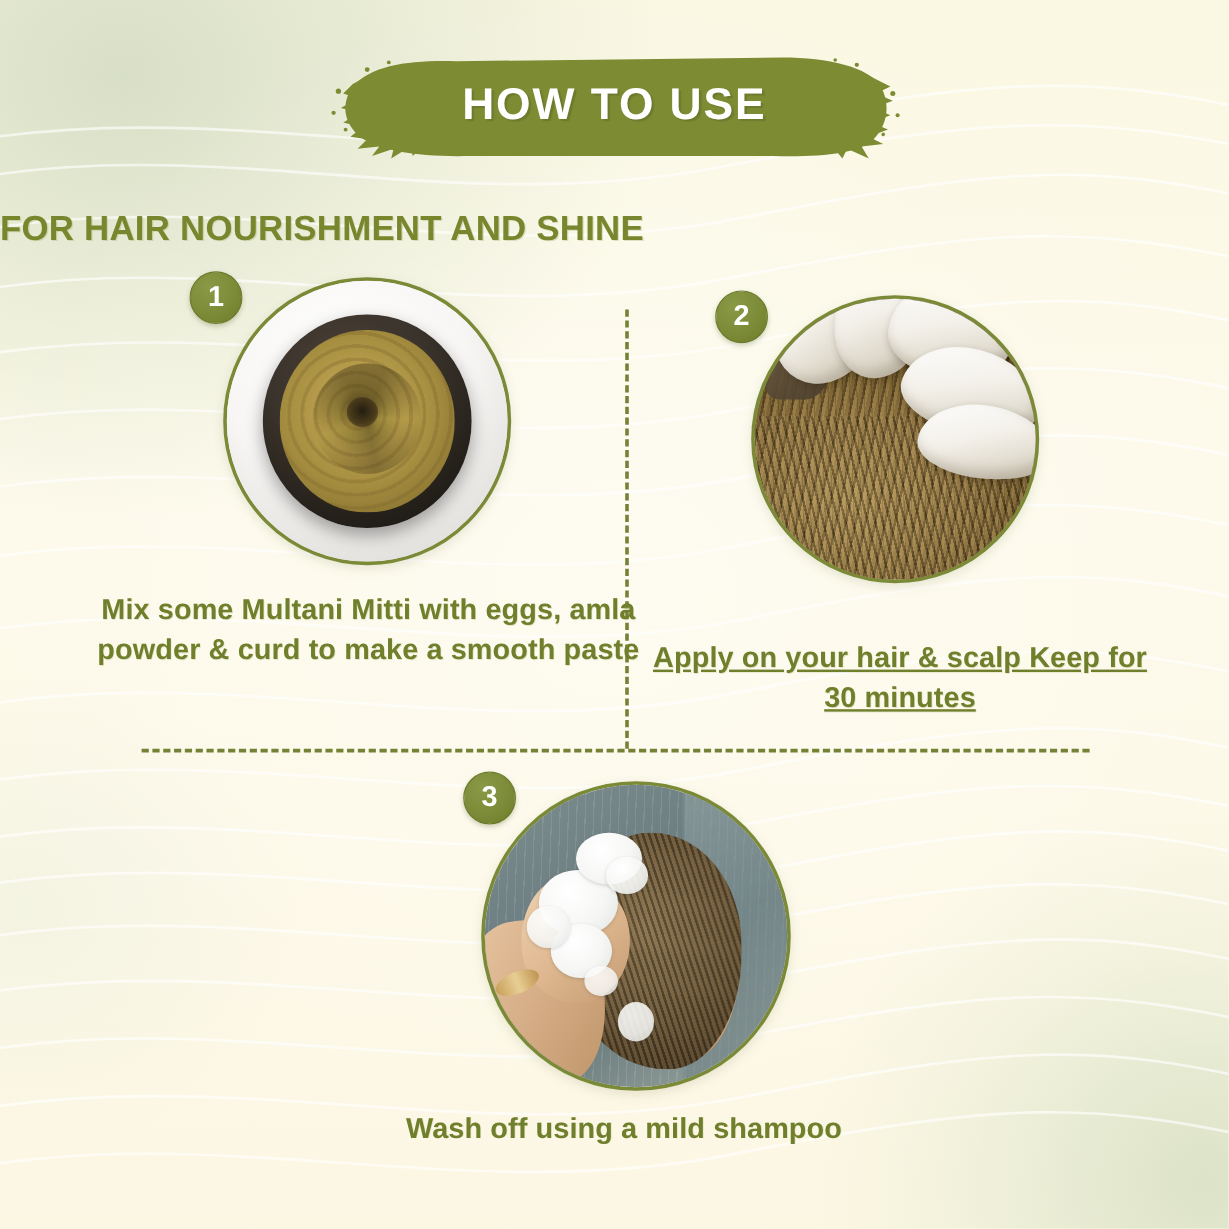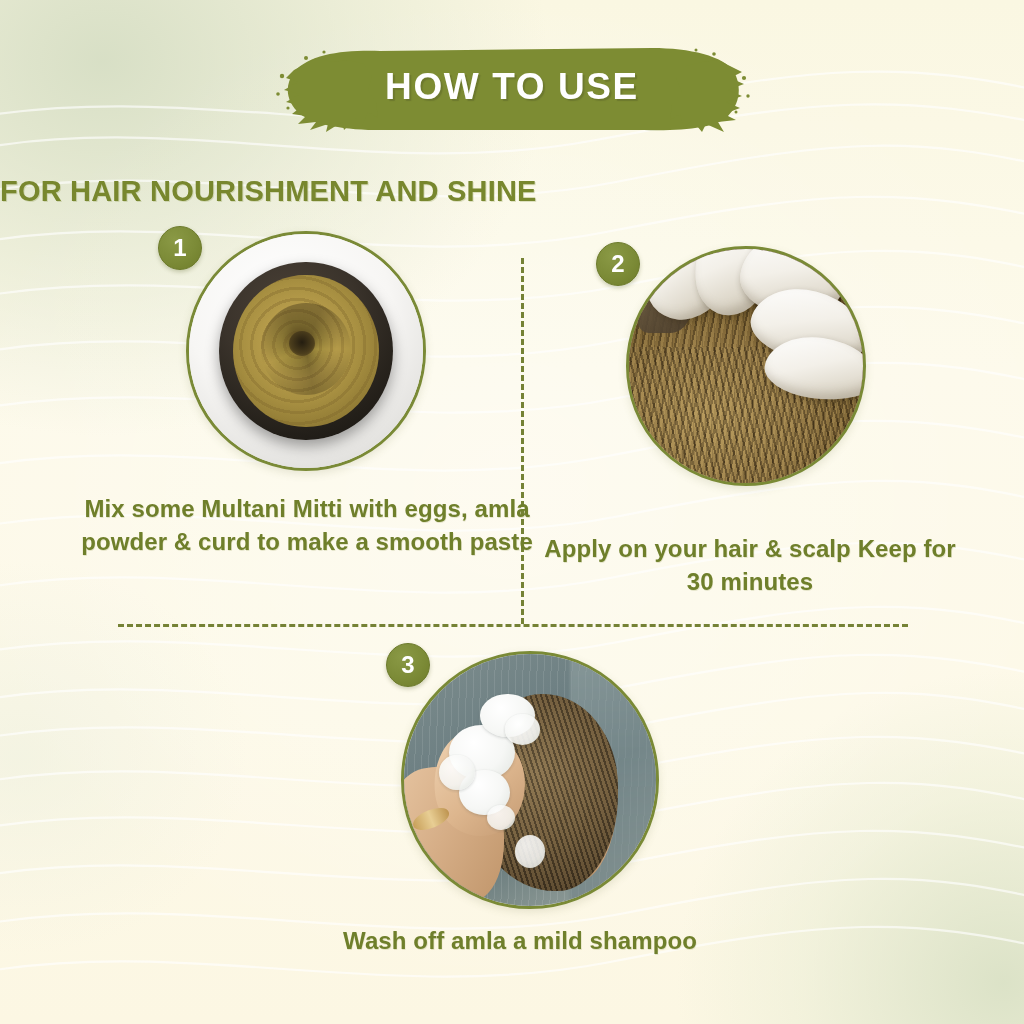--- a/index.html
+++ b/index.html
@@ -95,21 +95,21 @@
   }
 
   
   #step-1 .circle-holder { left:186px; top:231px; width:240px; height:240px; }
   #step-1 .badge { left:158px; top:226px; }
   #step-1 .caption { left:62px; top:493px; width:490px; }
 
   
   #step-2 .circle-holder { left:626px; top:246px; width:240px; height:240px; }
   #step-2 .badge { left:596px; top:242px; }
-  #step-2 .caption { left:540px; top:533px; width:420px; }
+  #step-2 .caption { left:540px; top:533px; width:420px;text-decoration:underline; }
 
   
   #step-3 .circle-holder { left:401px; top:651px; width:258px; height:258px; }
   #step-3 .badge { left:386px; top:643px; }
   #step-3 .caption { left:330px; top:925px; width:380px; }
 
   
   
   .p1-plate {
     position:absolute; inset:0;
@@ -365,14 +365,14 @@
         <div class="p3-foam f1"></div>
         <div class="p3-foam f2"></div>
         <div class="p3-foam f3"></div>
         <div class="p3-foam f4"></div>
         <div class="p3-foam f5"></div>
         <div class="p3-foam f6"></div>
         <div class="p3-foam f7"></div>
       </div>
     </div>
   </div>
-  <div class="caption">Wash off amla a mild shampoo</div>
+  <div class="caption">Wash off using a mild shampoo</div>
 </div>
 
 </body></html>

